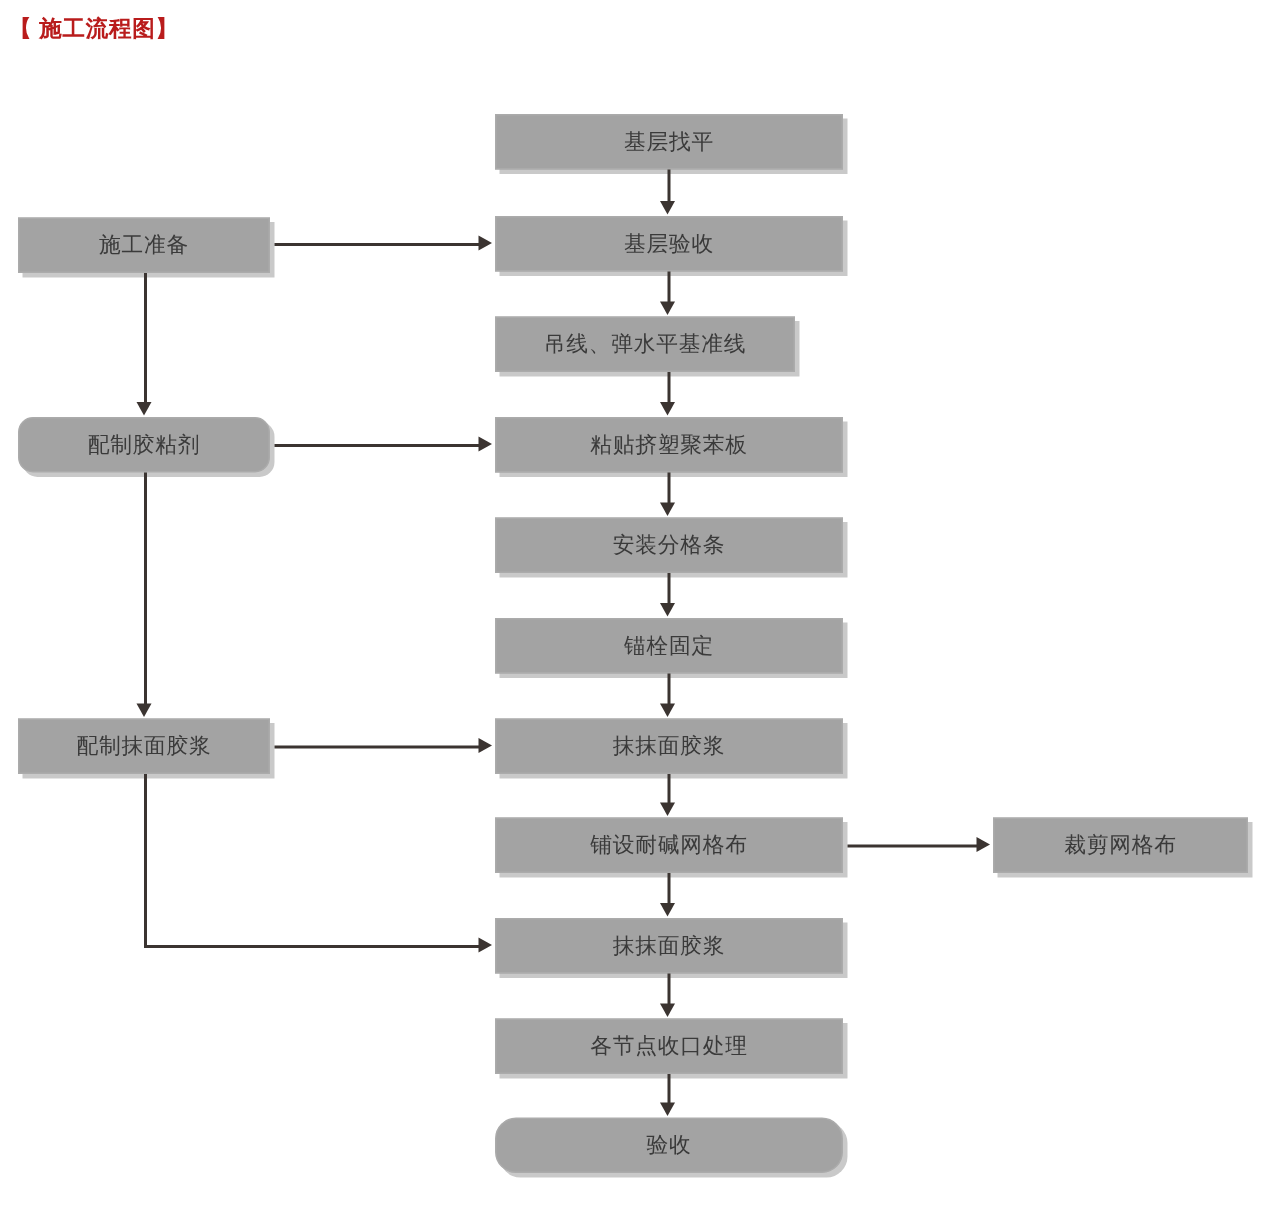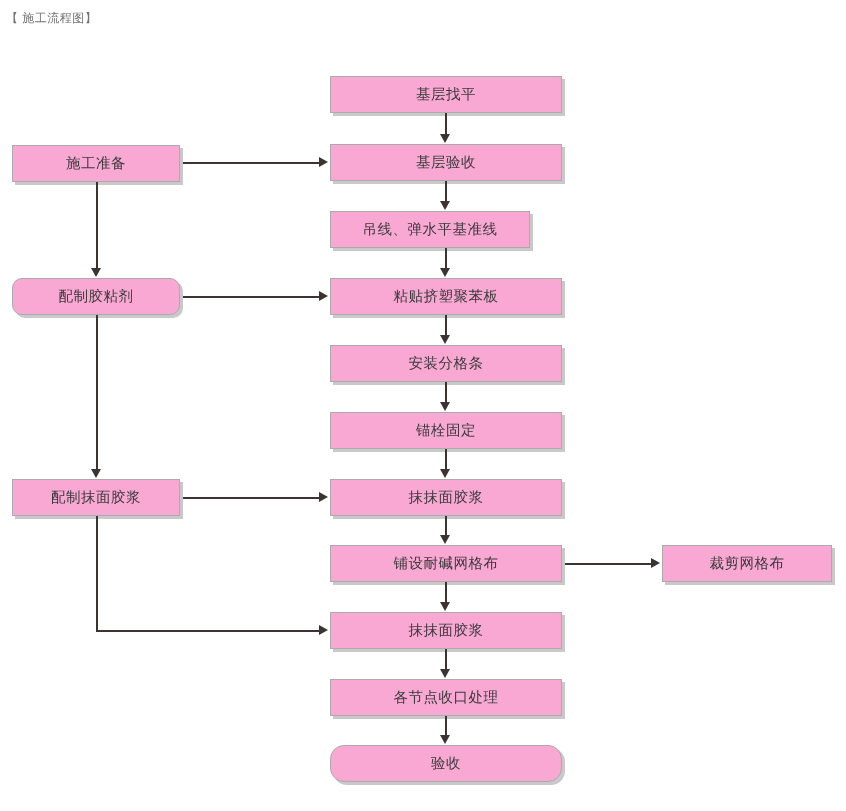--- a/index.html
+++ b/index.html
@@ -11,30 +11,30 @@
     width: 846px;
     height: 811px;
     position: relative;
     font-family: "Liberation Sans", "DejaVu Sans", sans-serif;
     overflow: hidden;
   }
   #page-title {
     position: absolute;
     left: 6px;
     top: 10px;
-    font-size: 12px;
-    font-weight: normal;
-    color: #737373;
+    font-size: 15px;
+    font-weight: bold;
+    color: #b91c1c;
     letter-spacing: 0.5px;
     white-space: nowrap;
   }
   .node {
     position: absolute;
     box-sizing: border-box;
-    background: #f9a8d4;
+    background: #a3a3a3;
     border: 1px solid #ababab;
     box-shadow: 3px 3px 0 0 #c9c9c9;
     display: flex;
     align-items: center;
     justify-content: center;
     color: #3a3a3a;
     font-size: 14.5px;
     letter-spacing: 0.5px;
     white-space: nowrap;
   }

